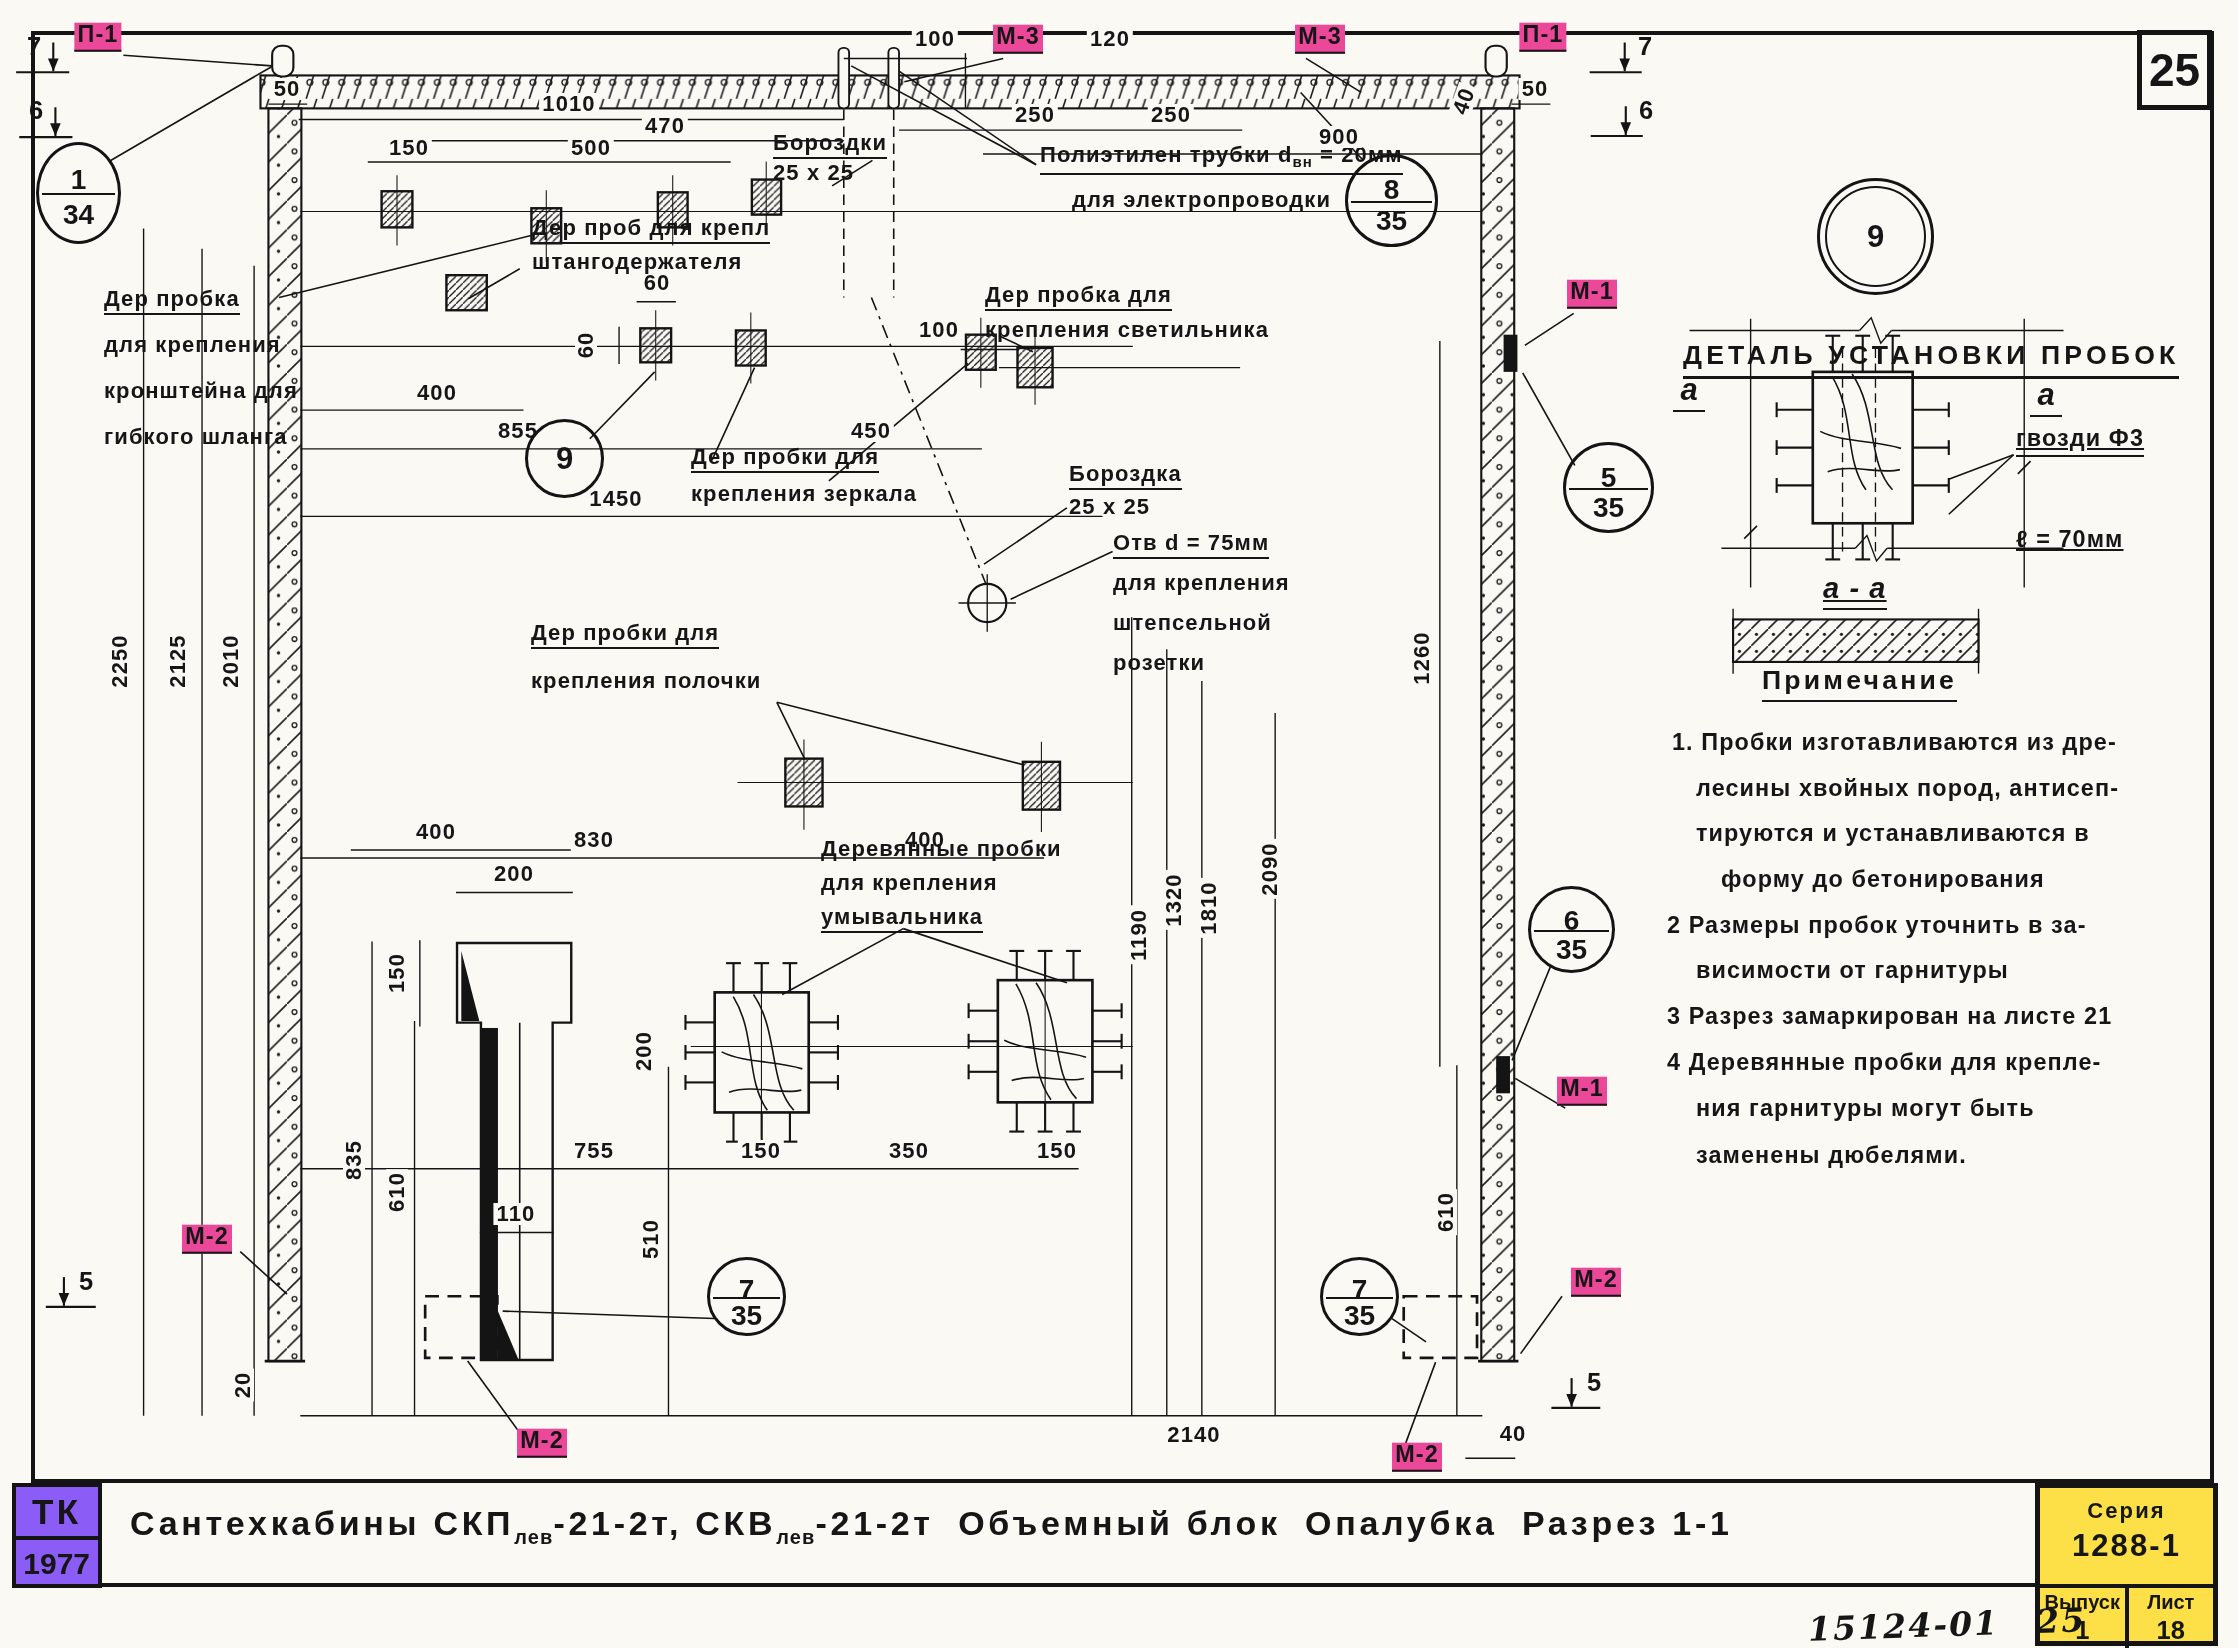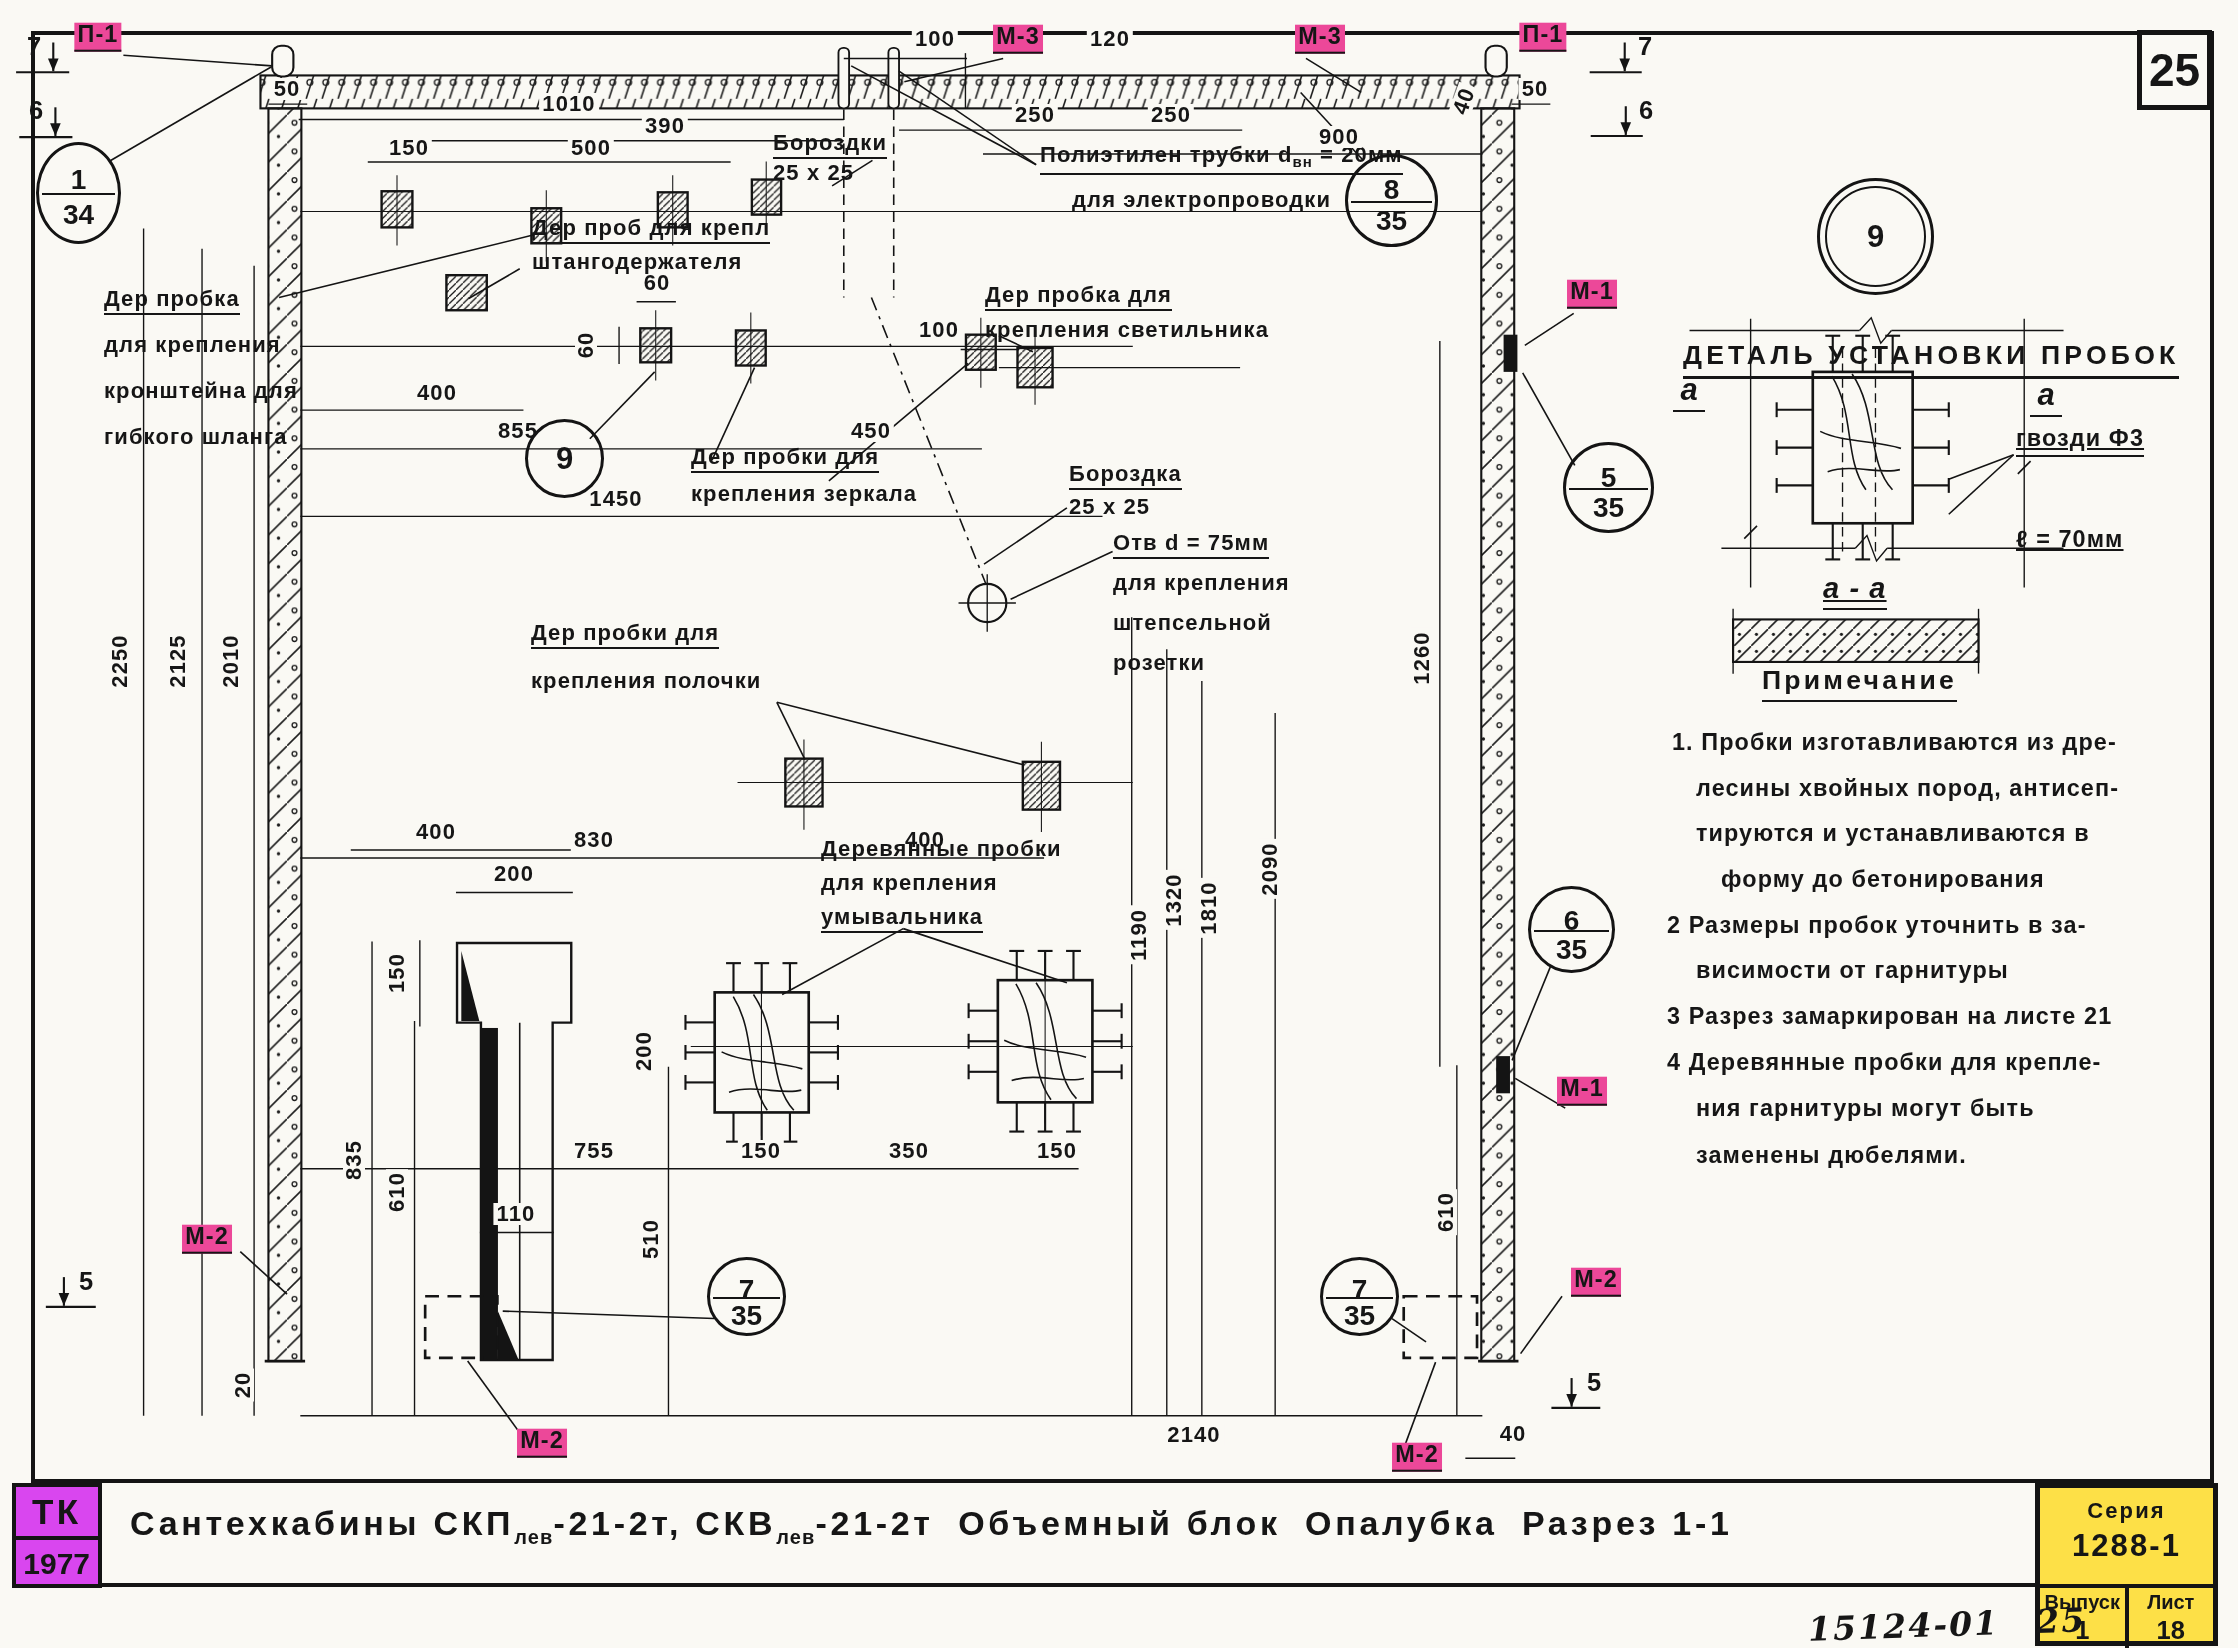--- a/index.html
+++ b/index.html
@@ -3,21 +3,21 @@
 <meta charset="utf-8">
 <style>
   html,body{margin:0;padding:0;background:#888;}
   .sheet{position:relative;width:2239px;height:1649px;background:#faf9f4;overflow:hidden;
          font-family:"Liberation Sans",sans-serif;color:#161616;}
   svg.art{position:absolute;left:0;top:0;z-index:1;}
   .frame{position:absolute;left:31px;top:31px;width:2183px;height:1452px;border:4.8px solid #141414;box-sizing:border-box;z-index:0;}
   .titlebar{position:absolute;left:31px;top:1483px;width:2183px;height:104px;border:4.8px solid #141414;border-top:none;box-sizing:border-box;z-index:0;}
   .pagebox{position:absolute;left:2137px;top:30px;width:75px;height:80px;border:5.8px solid #141414;box-sizing:border-box;
            display:flex;align-items:center;justify-content:center;font-size:46px;font-weight:700;background:#faf9f4;z-index:3;}
-  .stamp{position:absolute;left:11.7px;top:1483px;width:90px;height:105px;border:4.8px solid #141414;box-sizing:border-box;z-index:3;background:#d946ef;}
+  .stamp{position:absolute;left:11.7px;top:1483px;width:90px;height:105px;border:4.8px solid #141414;box-sizing:border-box;z-index:3;background:#8b5cf6;}
   .stamp div{display:flex;align-items:center;justify-content:center;font-weight:700;}
   .stamp .tk{height:49px;border-bottom:4.2px solid #141414;font-size:35px;letter-spacing:3.2px;}
   .stamp .yr{height:47px;font-size:30px;border-radius:20px;}
   .sblock{position:absolute;left:2035px;top:1483px;width:183px;height:163px;border:5.3px solid #141414;box-sizing:border-box;background:#fde047;z-index:3;}
   .sblock .r1{height:90px;border-bottom:4.8px solid #141414;box-sizing:border-box;text-align:center;font-weight:700;}
   .sblock .r1 .a{font-size:22px;margin-top:9.6px;letter-spacing:2.1px;}
   .sblock .r1 .b{font-size:31px;margin-top:4.2px;letter-spacing:2.1px;}
   .sblock .r2{display:flex;height:62px;}
   .sblock .c{flex:1;text-align:center;font-weight:700;}
   .sblock .c1{border-right:4.8px solid #141414;}
@@ -391,21 +391,21 @@
   <div class="nhead">Примечание</div>
 
   <div class="poly">
     <div class="ulx"><span>Полиэтилен трубки d</span><sub>вн</sub><span> = 20мм</span></div>
     <div class="l2">для электропроводки</div>
   </div>
 
   <div id="overlay">
       <span class="d" style="left: 287px; top: 89px;">50</span>
       <span class="d" style="left: 569px; top: 104px;">1010</span>
-      <span class="d" style="left: 665px; top: 126px;">390</span>
+      <span class="d" style="left: 665px; top: 126px;">470</span>
       <span class="d" style="left: 591px; top: 148px;">500</span>
       <span class="d" style="left: 409px; top: 148px;">150</span>
       <span class="d" style="left: 935px; top: 39px;">100</span>
       <span class="d" style="left: 1110px; top: 39px;">120</span>
       <span class="d" style="left: 1035px; top: 115px;">250</span>
       <span class="d" style="left: 1171px; top: 115px;">250</span>
       <span class="d" style="left: 1339px; top: 137px;">900</span>
       <span class="d" style="left: 1535px; top: 89px;">50</span>
       <span class="d rot70" style="left: 1464px; top: 101px;">40</span>
       <span class="d" style="left: 437px; top: 393px;">400</span>

